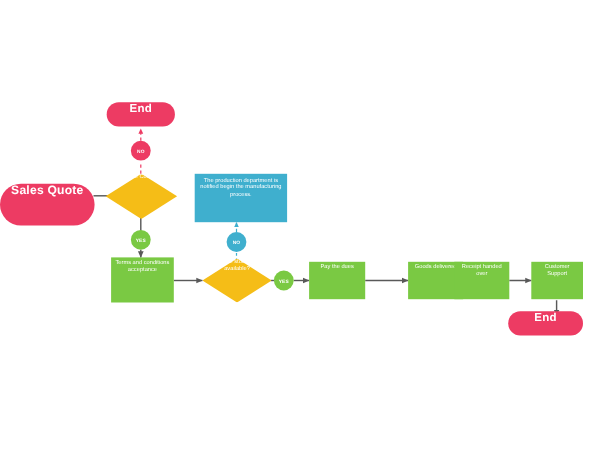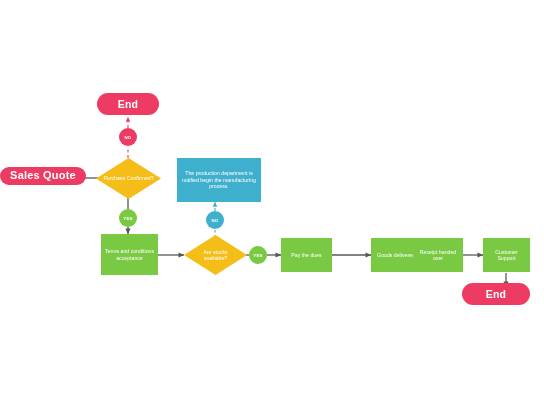--- a/index.html
+++ b/index.html
@@ -24,21 +24,20 @@
     left: 0;
     top: 0;
     width: 544px;
     height: 409px;
     pointer-events: none;
   }
   .node {
     position: absolute;
     box-sizing: border-box;
     display: flex;
-    align-items: center;
     justify-content: center;
     text-align: center;
     line-height: 1.22;
     color: #ffffff;
     z-index: 3;
   }
   
   .pill {
     background: #ED3B63;
     border-radius: 999px;
@@ -137,21 +136,21 @@
 
     <line x1="332" y1="255" x2="371" y2="255" stroke="#595959" stroke-width="1.3" marker-end="url(#arrowGray)"></line>
 
     <line x1="421" y1="255" x2="413" y2="255" stroke="#595959" stroke-width="1.3"></line>
 
     <line x1="463" y1="255" x2="483" y2="255" stroke="#595959" stroke-width="1.3" marker-end="url(#arrowGray)"></line>
 
     <line x1="506" y1="273" x2="506" y2="287" stroke="#595959" stroke-width="1.3" marker-end="url(#arrowGray)"></line>
   </svg>
 
-  <div class="node pill pill-start" style="left:0px; top:167px; width:86px; height:18px;">
+  <div class="node pill pill-start" style="left:0px; top:167px; width:86px; height:38px;">
     <span>Sales Quote</span>
   </div>
 
   <div class="node pill pill-end" style="left:97px; top:93px; width:62px; height:22px;">
     <span>End</span>
   </div>
 
   <div class="circ circ-pink" style="left:119px; top:128px; width:18px; height:18px;">
     <span>NO</span>
   </div>

